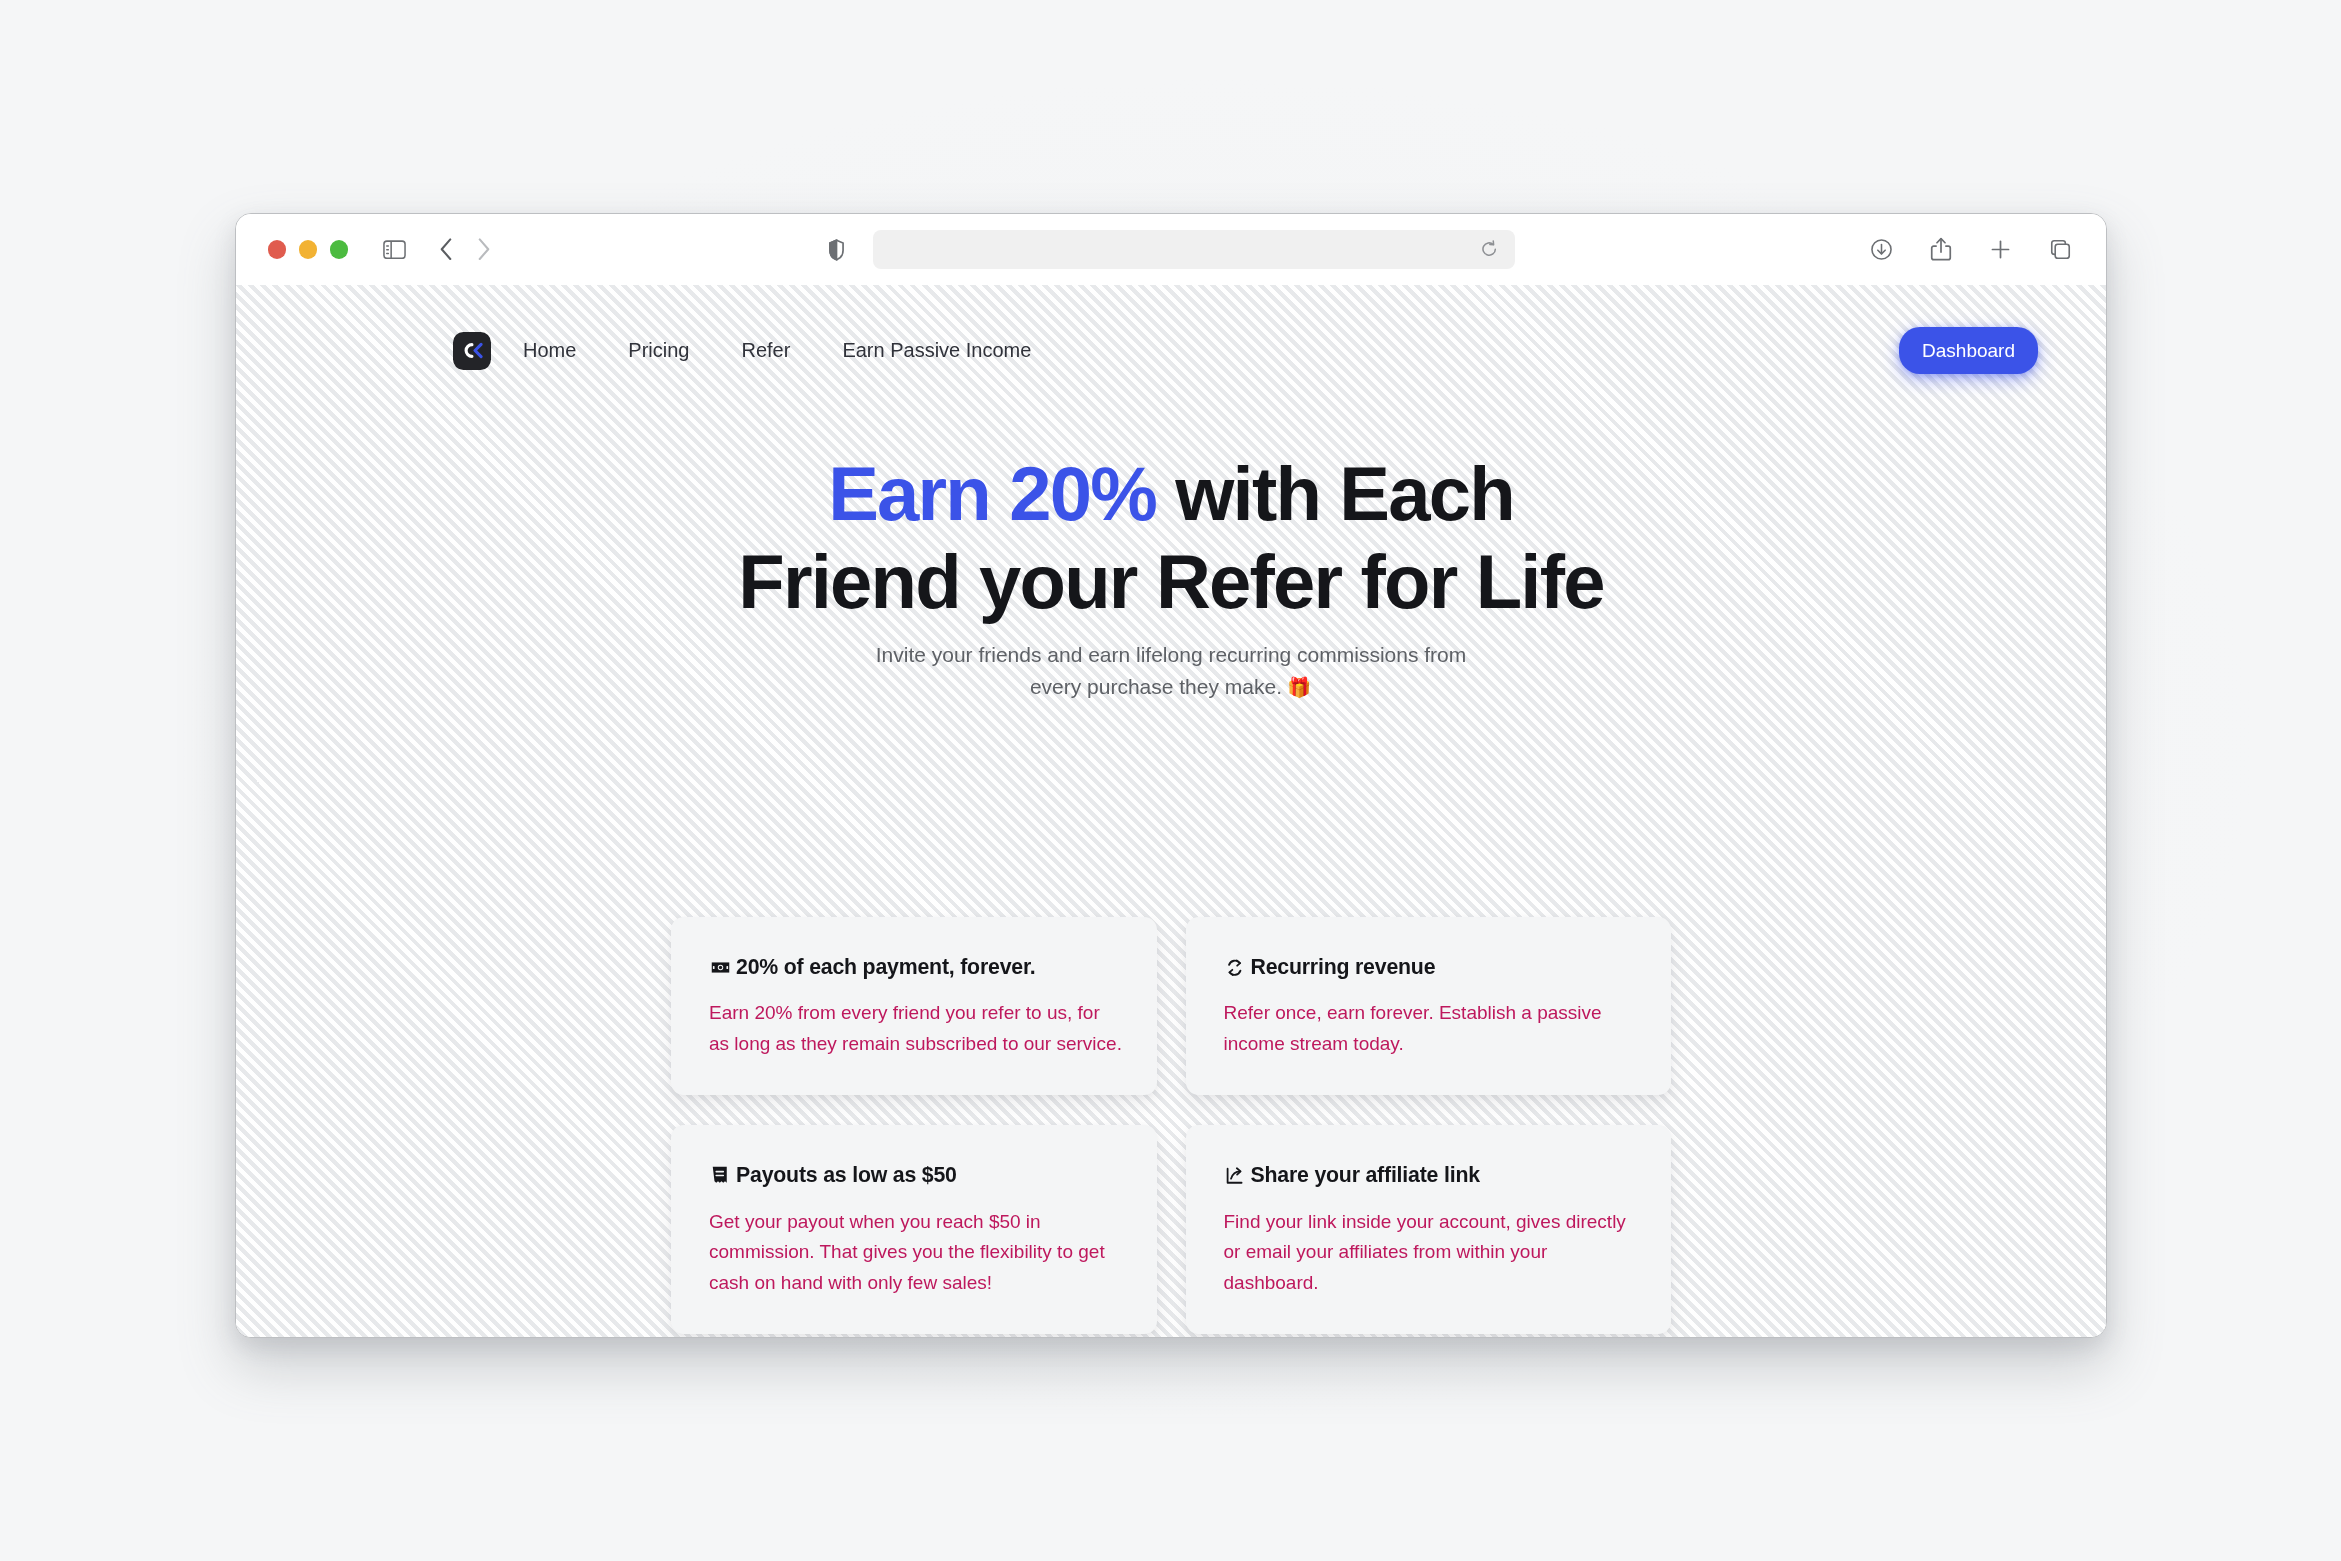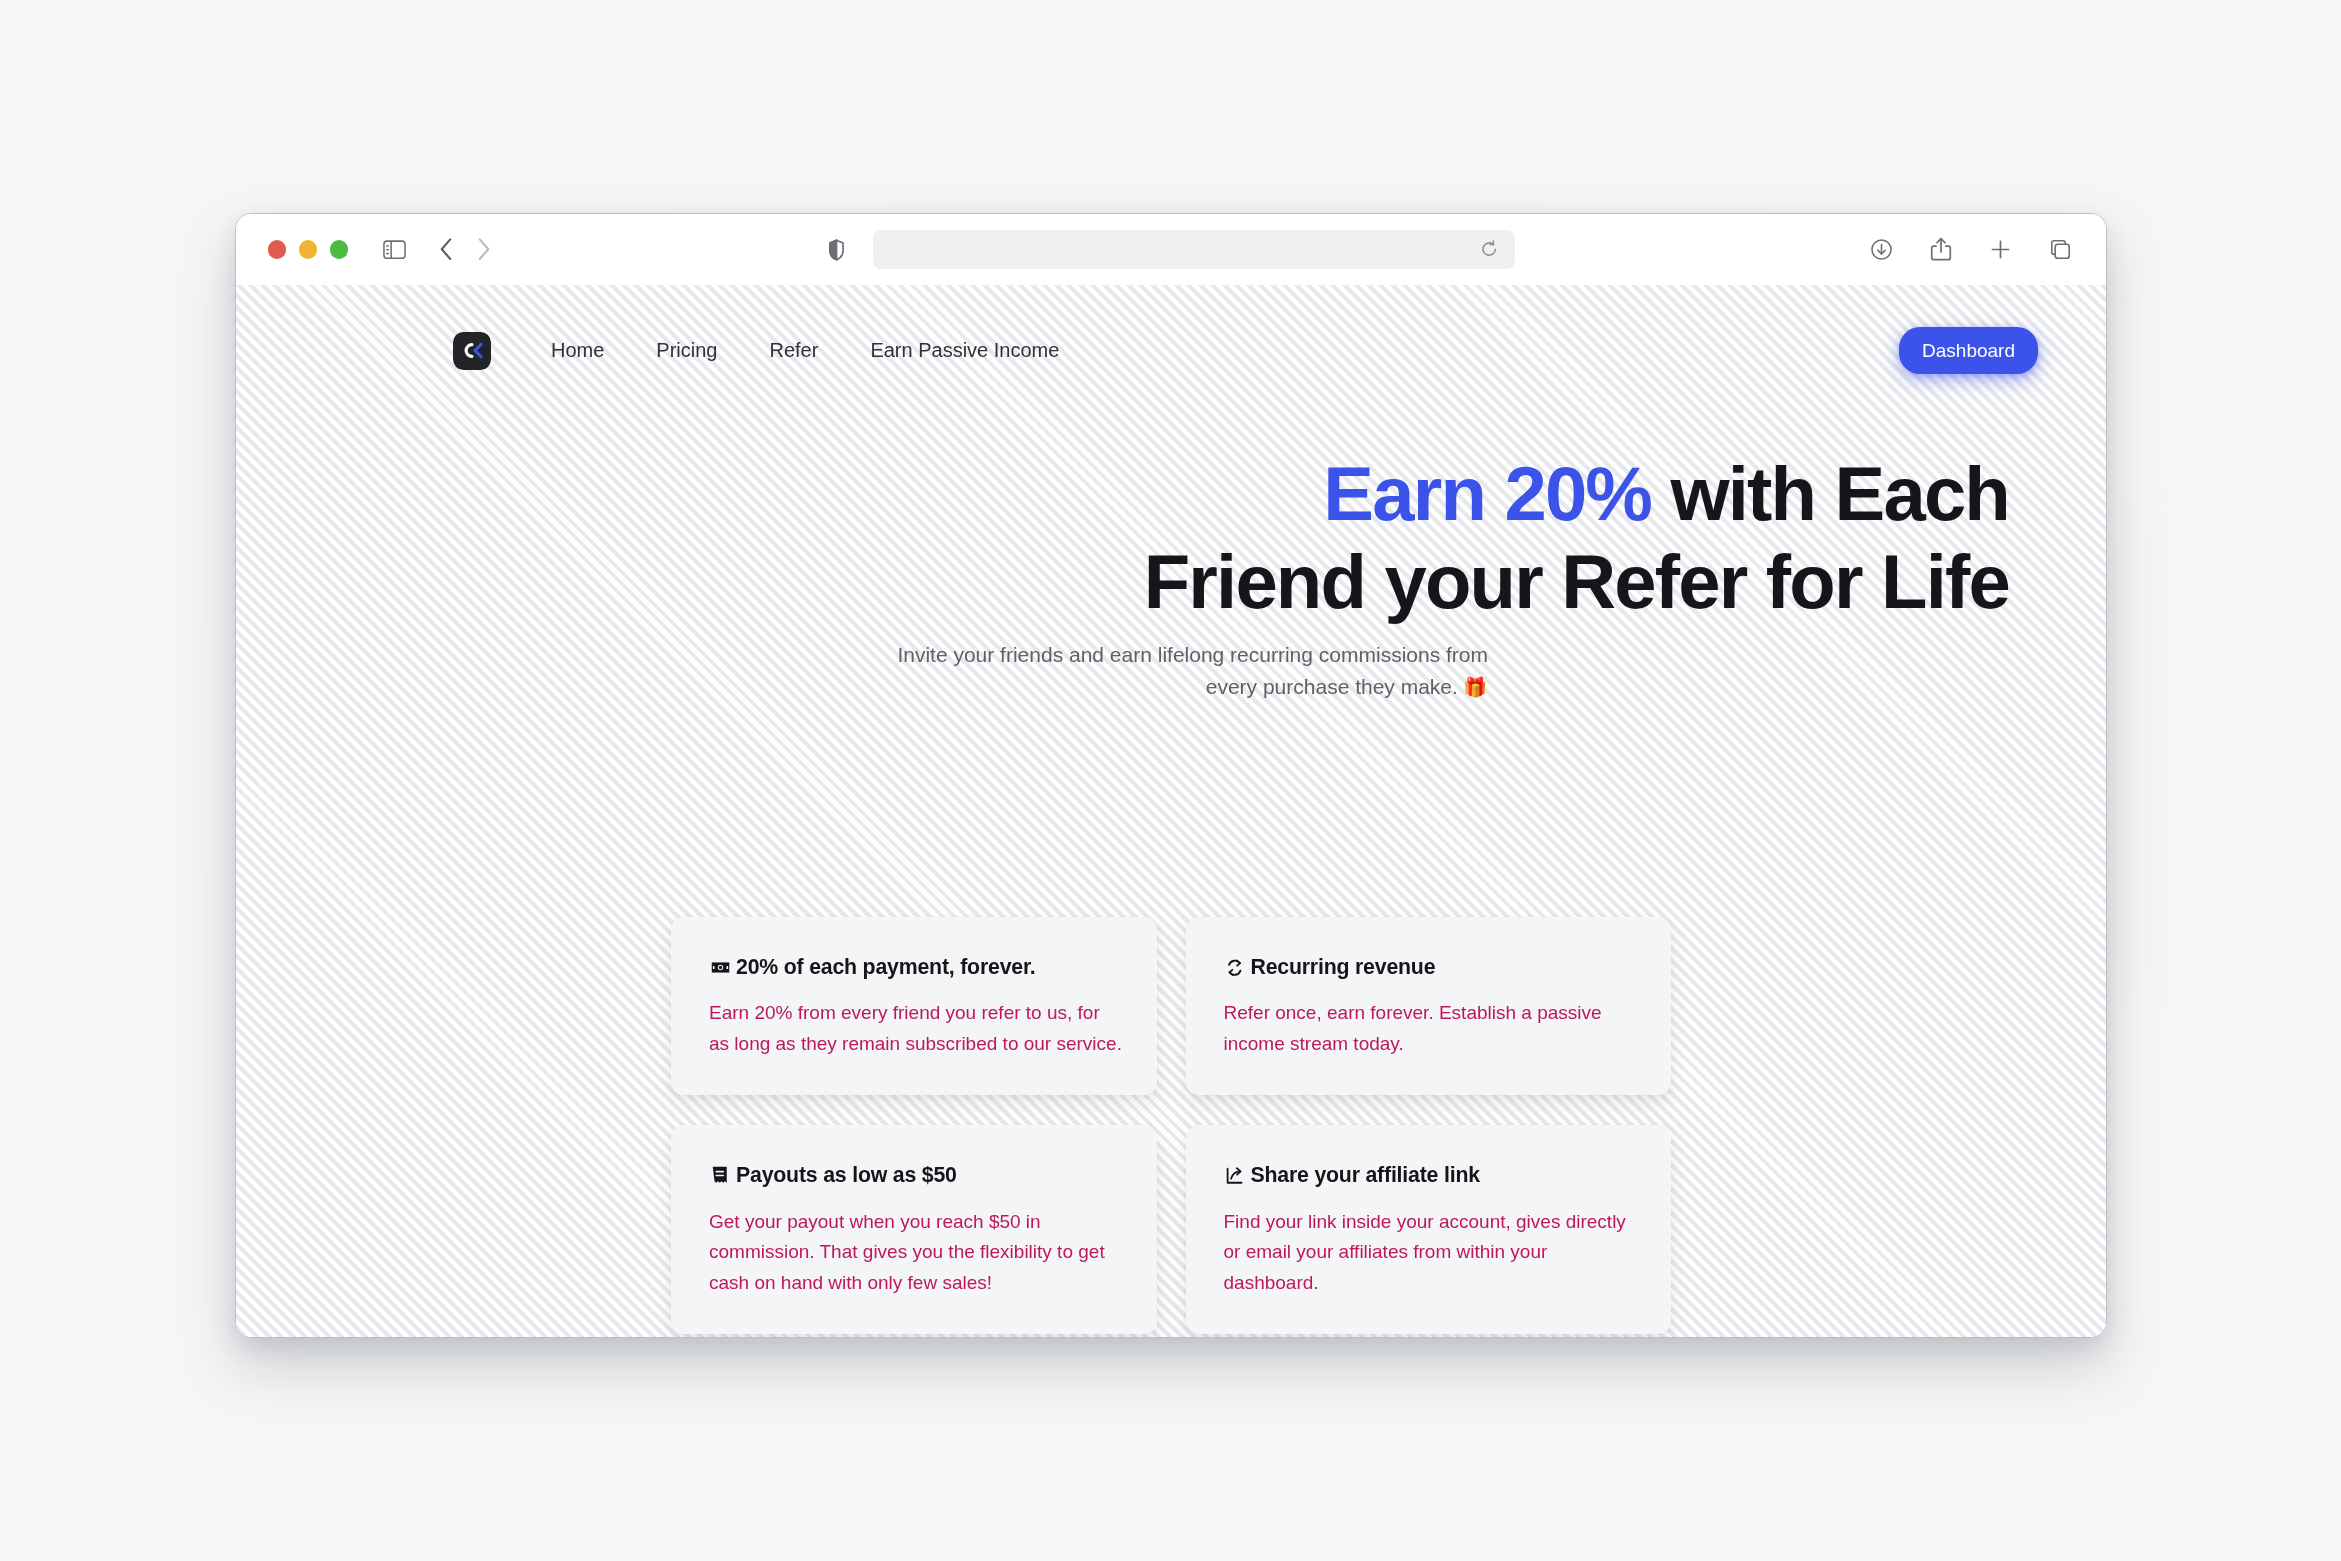--- a/index.html
+++ b/index.html
@@ -133,21 +133,21 @@
     background: #232428;
     display: flex;
     align-items: center;
     justify-content: center;
     flex-shrink: 0;
   }
 
   #site-nav-links {
     display: flex;
     align-items: center;
-    margin-left: 60px;
+    margin-left: 32px;
     gap: 0;
   }
   .nav-link {
     font-size: 20px;
     color: #30323a;
     white-space: nowrap;
     cursor: pointer;
   }
   .nav-link + .nav-link { margin-left: 52px; }
 
@@ -164,22 +164,22 @@
     box-shadow: 0 6.1px 18.3px rgba(59,83,232,0.40),
                 0 1.8px 6.1px rgba(59,83,232,0.30);
     white-space: nowrap;
   }
 
   
   #hero {
     position: absolute;
     top: 165px;
     left: 0; right: 0;
-    text-align: right;
-    padding: 0 97px;
+    text-align: center;
+    padding: 0 74px;
   }
   #hero-heading {
     font-size: 76px;
     line-height: 1.16;
     letter-spacing: -1.8px;
     font-weight: 700;
     color: #15161a;
     white-space: nowrap;
   }
   #hero-heading .accent { color: #3b53e8; }

